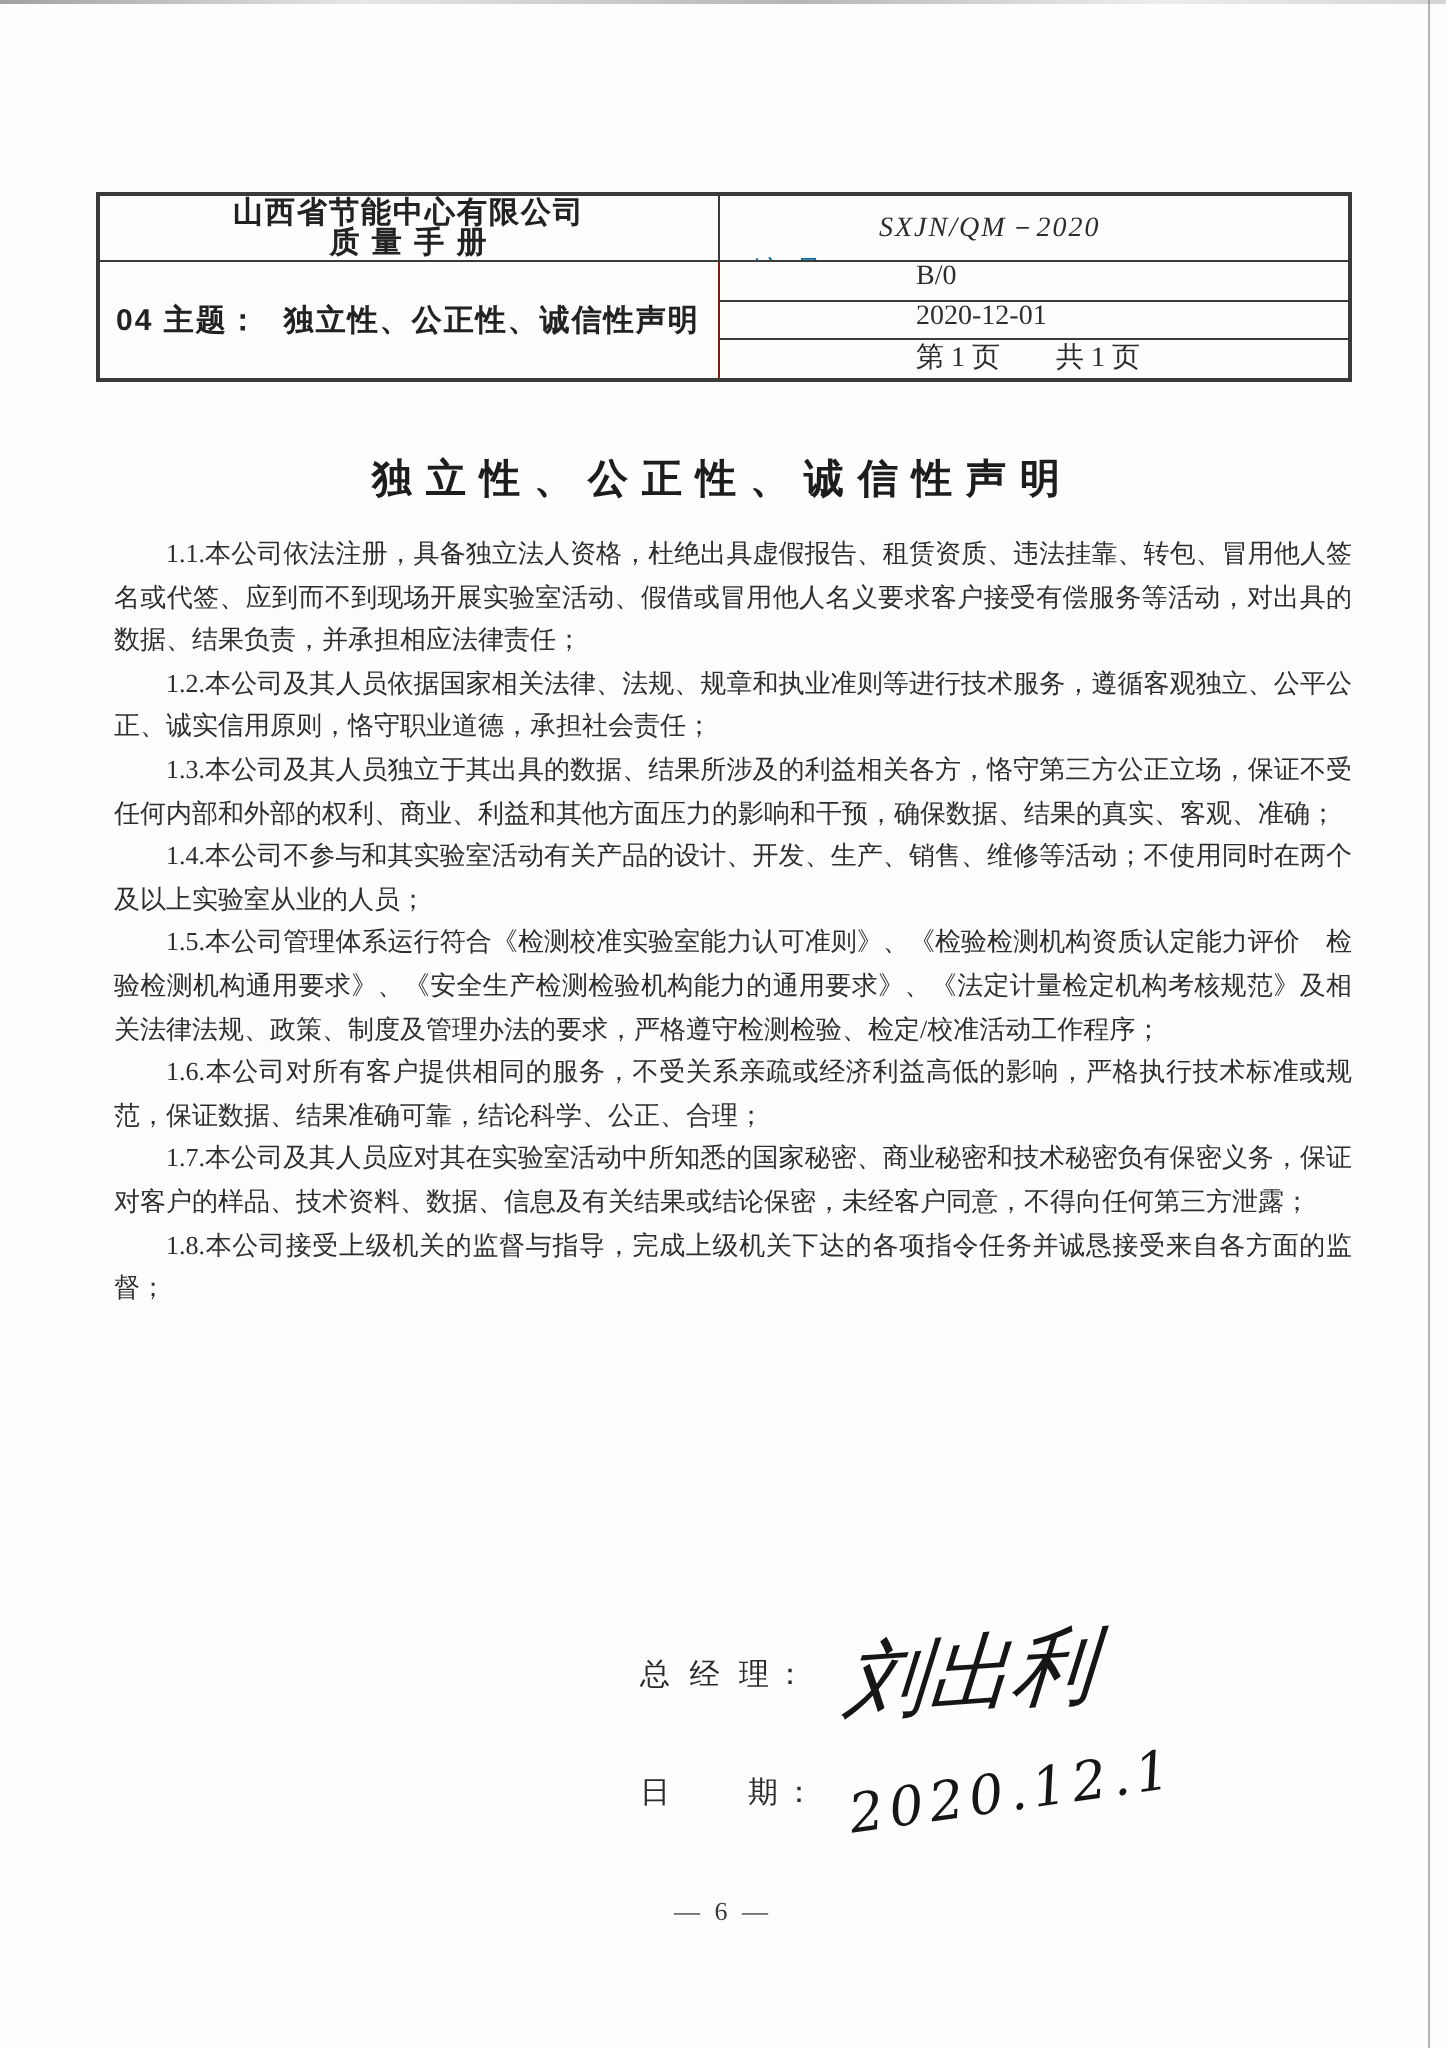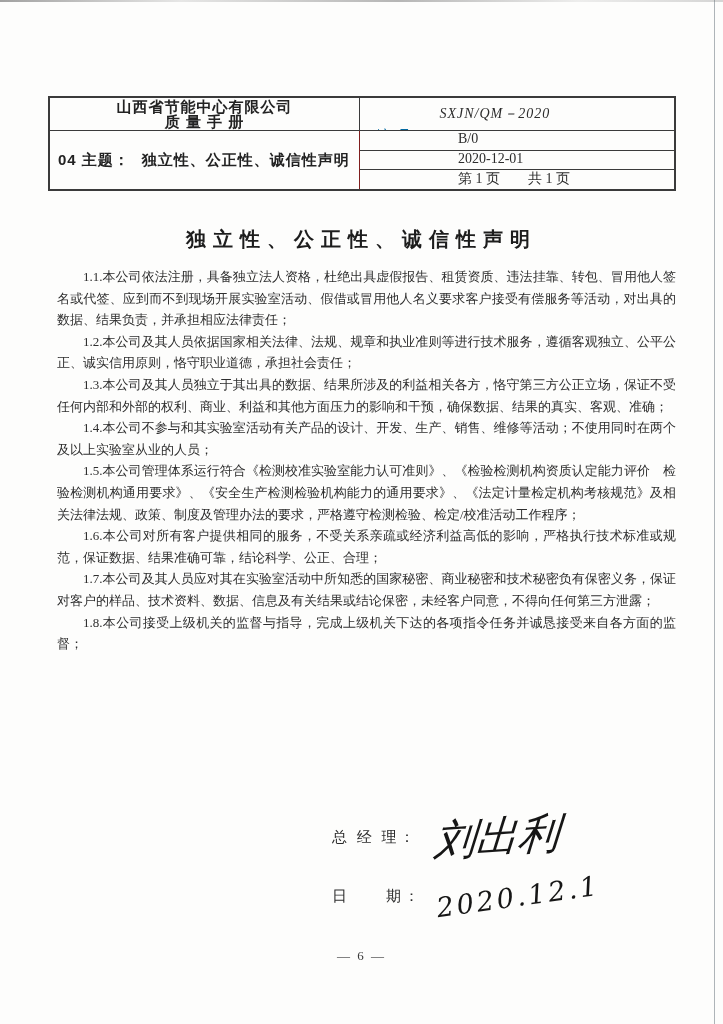--- a/index.html
+++ b/index.html
@@ -81,21 +81,21 @@
 
   
   .body-text {
     position: absolute; left: 57px; top: 266px; width: 619px;
     font-size: 13px; line-height: 21.6px;
     text-align: justify; color: #2e2e2e;
   }
   .body-text p { margin: 0; text-indent: 2em; }
 
   
-  .sig-block { position: absolute; left: 332px; top: 808px; }
+  .sig-block { position: absolute; left: 320px; top: 808px; }
   .sig-row { display: flex; align-items: center; height: 58px; }
   .sig-row2 { display: flex; align-items: center; height: 44px; margin-top: 8px; }
   .sig-label {
     font-size: 15px; letter-spacing: 3px; color: #2b2b2b; white-space: pre;
   }
   .sig-name {
     display: inline-block; margin-left: 16px;
     font-family: "DejaVu Serif", serif;
     font-size: 42px; font-style: italic; font-weight: 500;
     transform: rotate(-4deg) skewX(-8deg);

